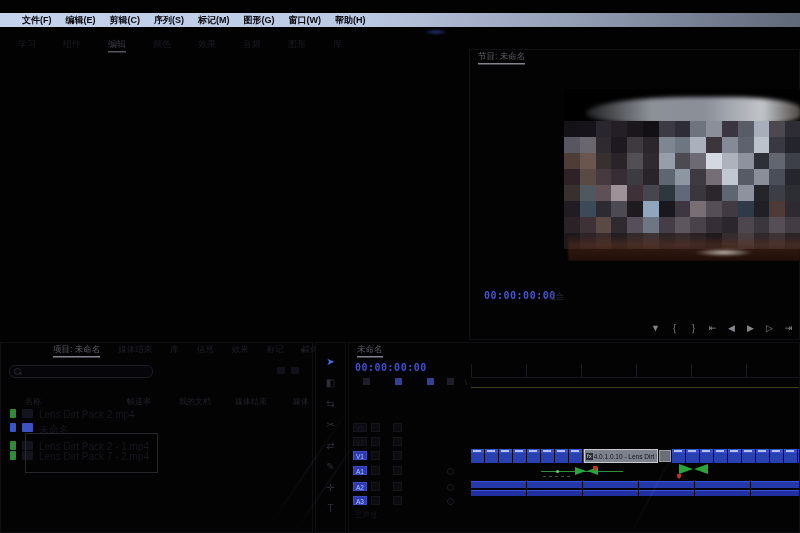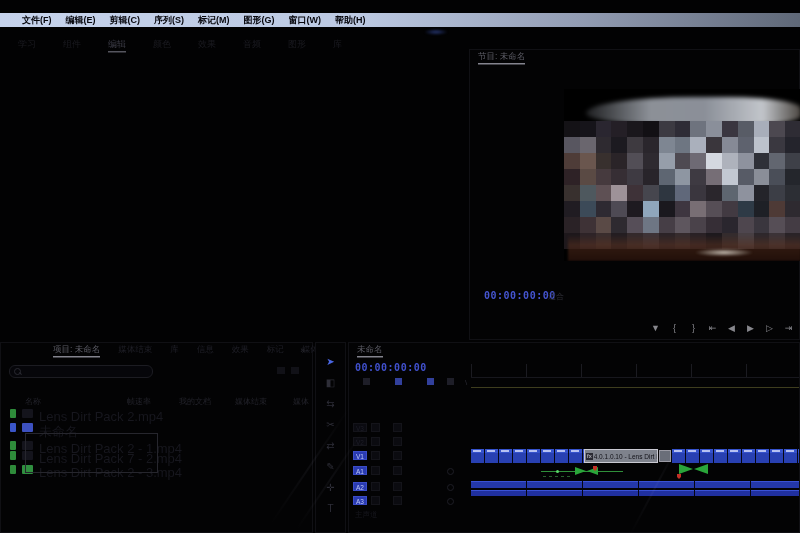--- a/index.html
+++ b/index.html
@@ -58,21 +58,21 @@
   .overflow-chevron{position:absolute;right:7px;top:2px;font-size:8.5px;color:#2c2c34;}
   .search-box{position:absolute;left:8px;top:22px;width:142px;height:11px;border:1px solid #1c1c22;
     border-radius:6px;background:#06060a;}
   .search-glyph{position:absolute;left:4px;top:2px;width:5px;height:5px;border:1px solid #2a2a32;border-radius:50%;}
   .search-glyph::after{content:"";position:absolute;left:4px;top:4px;width:3px;height:1px;background:#2a2a32;transform:rotate(45deg);}
   .view-btn{position:absolute;top:24px;width:8px;height:7px;background:#111117;}
   .col-head{position:absolute;top:53px;font-size:8px;color:#23232b;white-space:nowrap;}
   .bin-row{position:absolute;left:0;height:13px;width:100%;}
   .chip{position:absolute;left:9px;top:2px;width:6px;height:9px;border-radius:1px;}
   .bin-icon{position:absolute;left:21px;top:2px;width:11px;height:9px;border-radius:1px;}
-  .bin-name{position:absolute;left:38px;top:2px;font-size:13px;color:#17171e;white-space:nowrap;}
+  .bin-name{position:absolute;left:38px;top:2px;font-size:10px;color:#17171e;white-space:nowrap;}
   .marquee{position:absolute;left:24px;top:90px;width:131px;height:38px;border:1px solid #26262d;}
 
   
   .tools-col{position:absolute;left:0;top:14px;width:100%;display:flex;flex-direction:column;align-items:center;gap:11px;}
   .tool{font-size:10px;line-height:10px;color:#2e2e38;}
   .tool.active{color:#4a66e2;}
 
   
   .tl-toolbar-ico{position:absolute;width:7px;height:7px;background:#1e1e28;top:35px;}
   .tl-toolbar-ico.blue{background:#32409c;}
@@ -353,25 +353,20 @@
       <div class="bin-row" style="top:96px;">
         <span class="chip" style="background: rgb(46, 139, 58);"></span>
         <span class="bin-icon" style="background: rgb(20, 20, 28);"></span>
         <span class="bin-name">Lens Dirt Pack 2 - 1.mp4</span>
       </div>
       <div class="bin-row" style="top:106px;">
         <span class="chip" style="background: rgb(46, 139, 58);"></span>
         <span class="bin-icon" style="background: rgb(20, 20, 28);"></span>
         <span class="bin-name">Lens Dirt Pack 7 - 2.mp4</span>
       </div>
-      <div class="bin-row" style="top:120px;">
-        <span class="chip" style="background: rgb(46, 139, 58);"></span>
-        <span class="bin-icon" style="background: rgb(47, 143, 63);"></span>
-        <span class="bin-name">Lens Dirt Pack 2 - 3.mp4</span>
-      </div>
       <div class="marquee"></div>
     </div>
 
     <div class="panel" style="left:315px;top:315px;width:31px;height:191px;">
       <div class="tools-col">
           <span class="tool active">➤</span>
           <span class="tool">◧</span>
           <span class="tool">⇆</span>
           <span class="tool">✂</span>
           <span class="tool">⇄</span>

